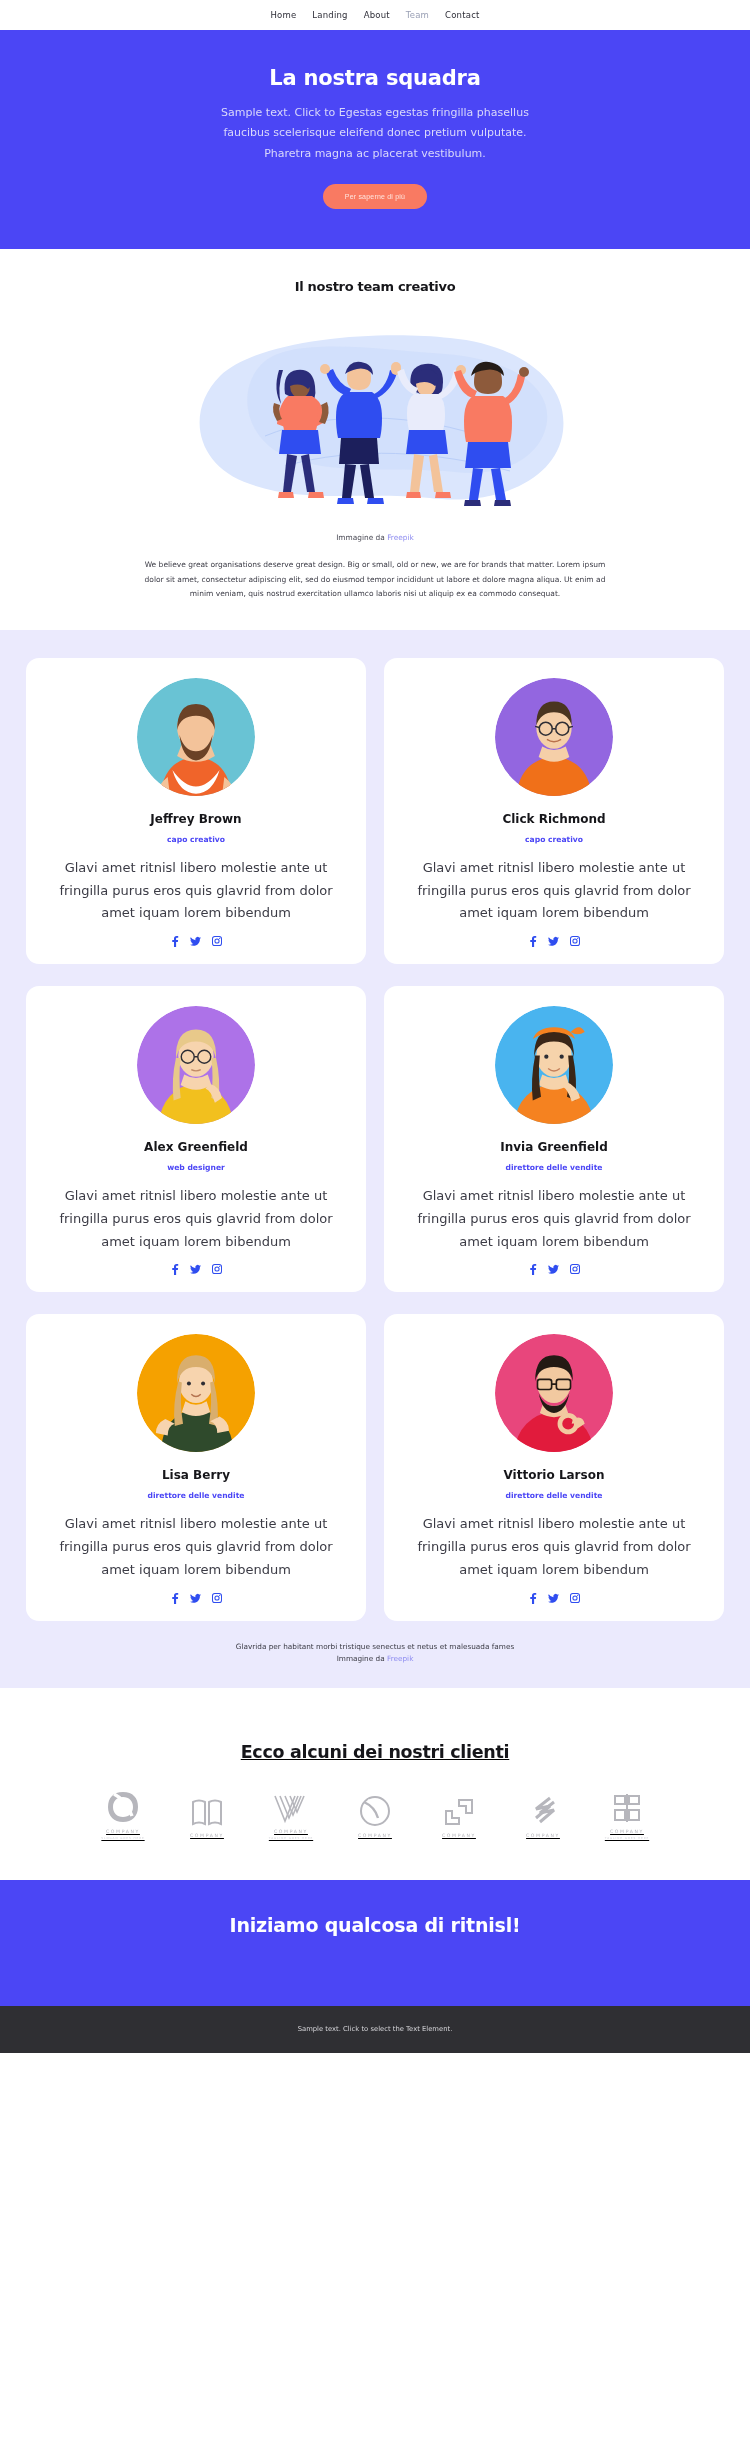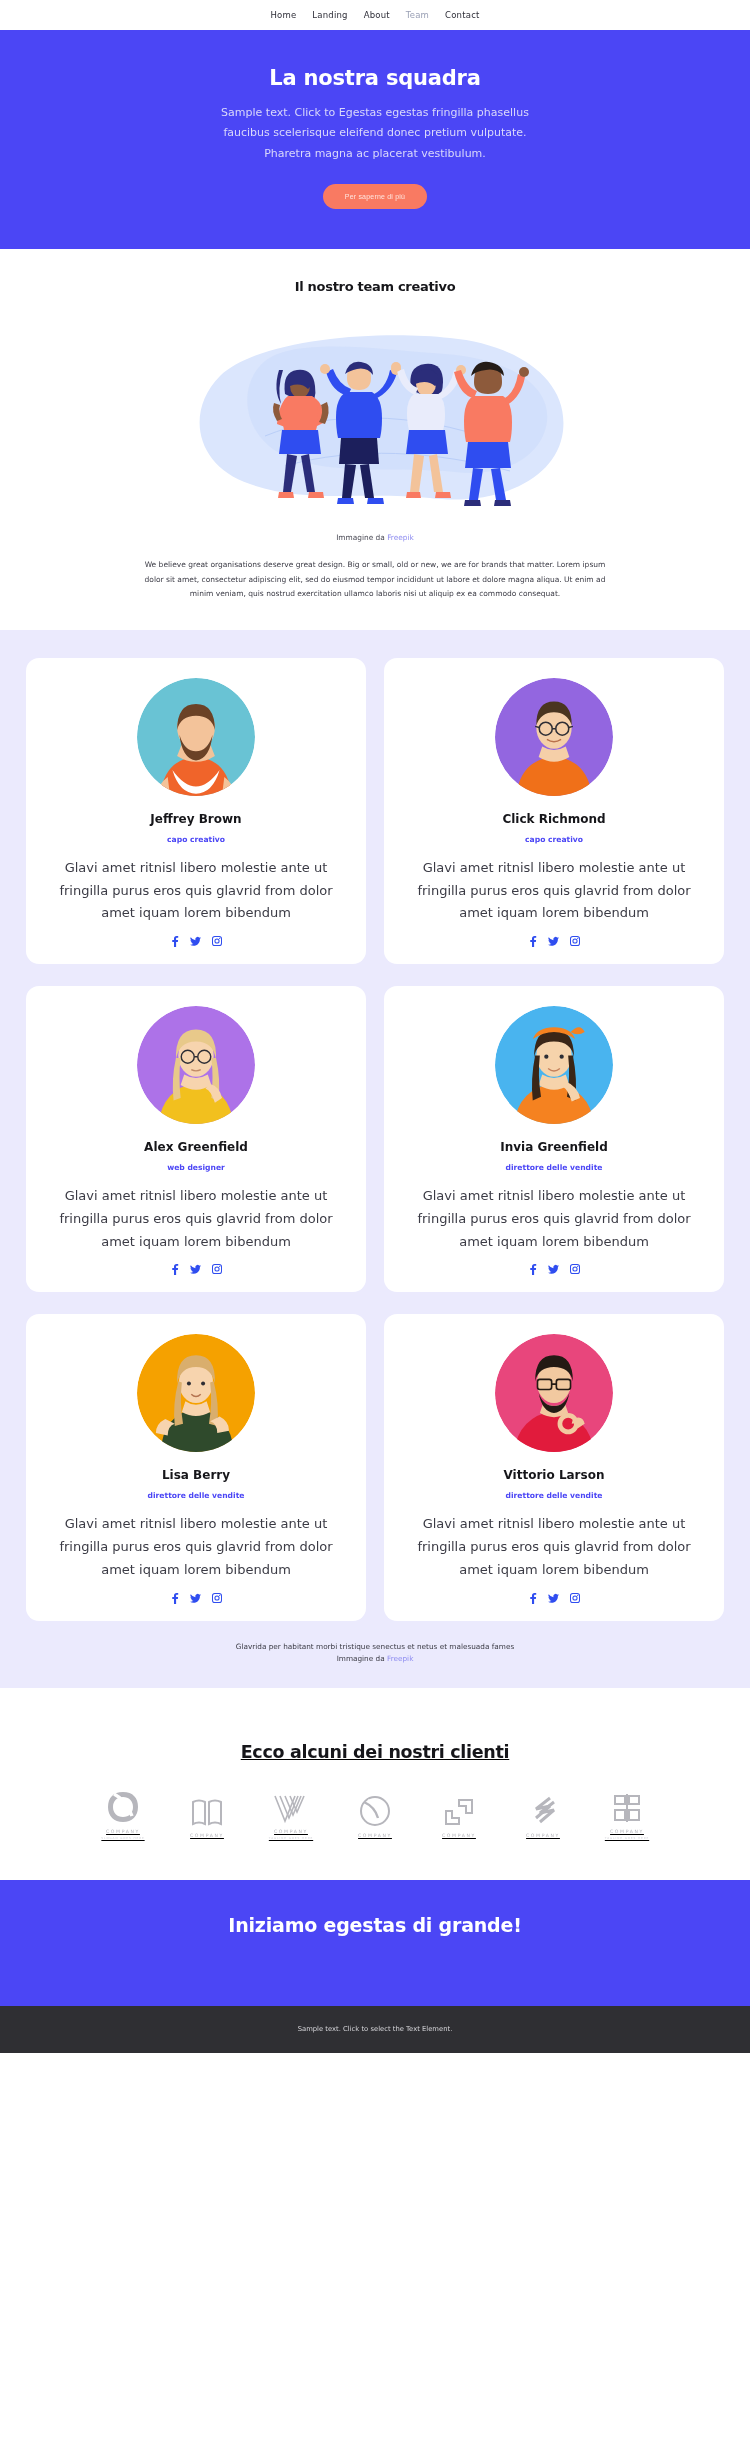--- a/index.html
+++ b/index.html
@@ -674,18 +674,18 @@
         <path d="M16 2 V30" stroke="#b6b6bc" stroke-width="2"></path>
       </svg>
       <div class="cname">COMPANY</div>
       <div class="ctag">TAGLINE GOES HERE</div>
     </div>
 
   </div>
 </section>
 
 <section class="cta">
-  <h2 class="cta-title">Iniziamo egestas di grande!</h2>
+  <h2 class="cta-title">Iniziamo qualcosa di ritnisl!</h2>
 </section>
 
 <footer class="footer">
   <div class="footer-text">Sample text. Click to select the Text Element.</div>
 </footer>
 
 </body></html>

